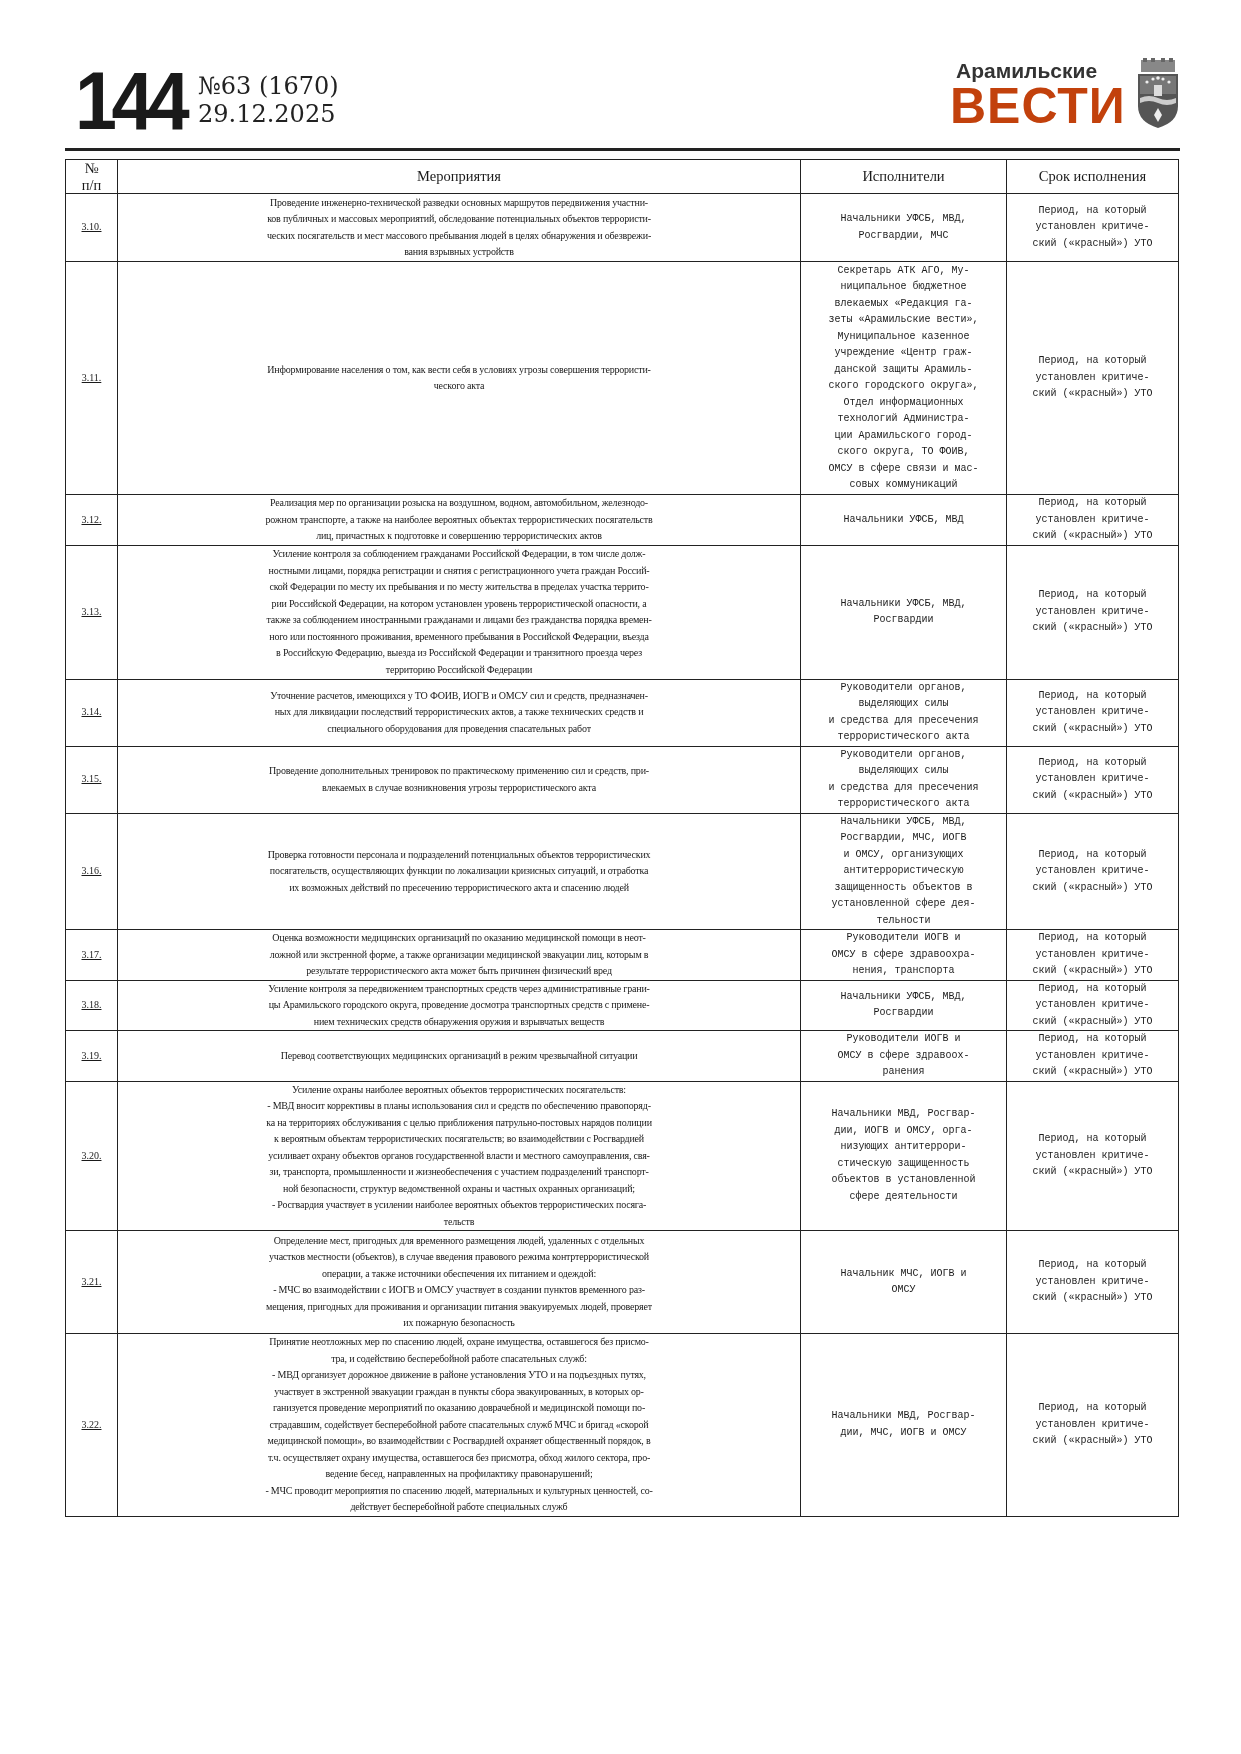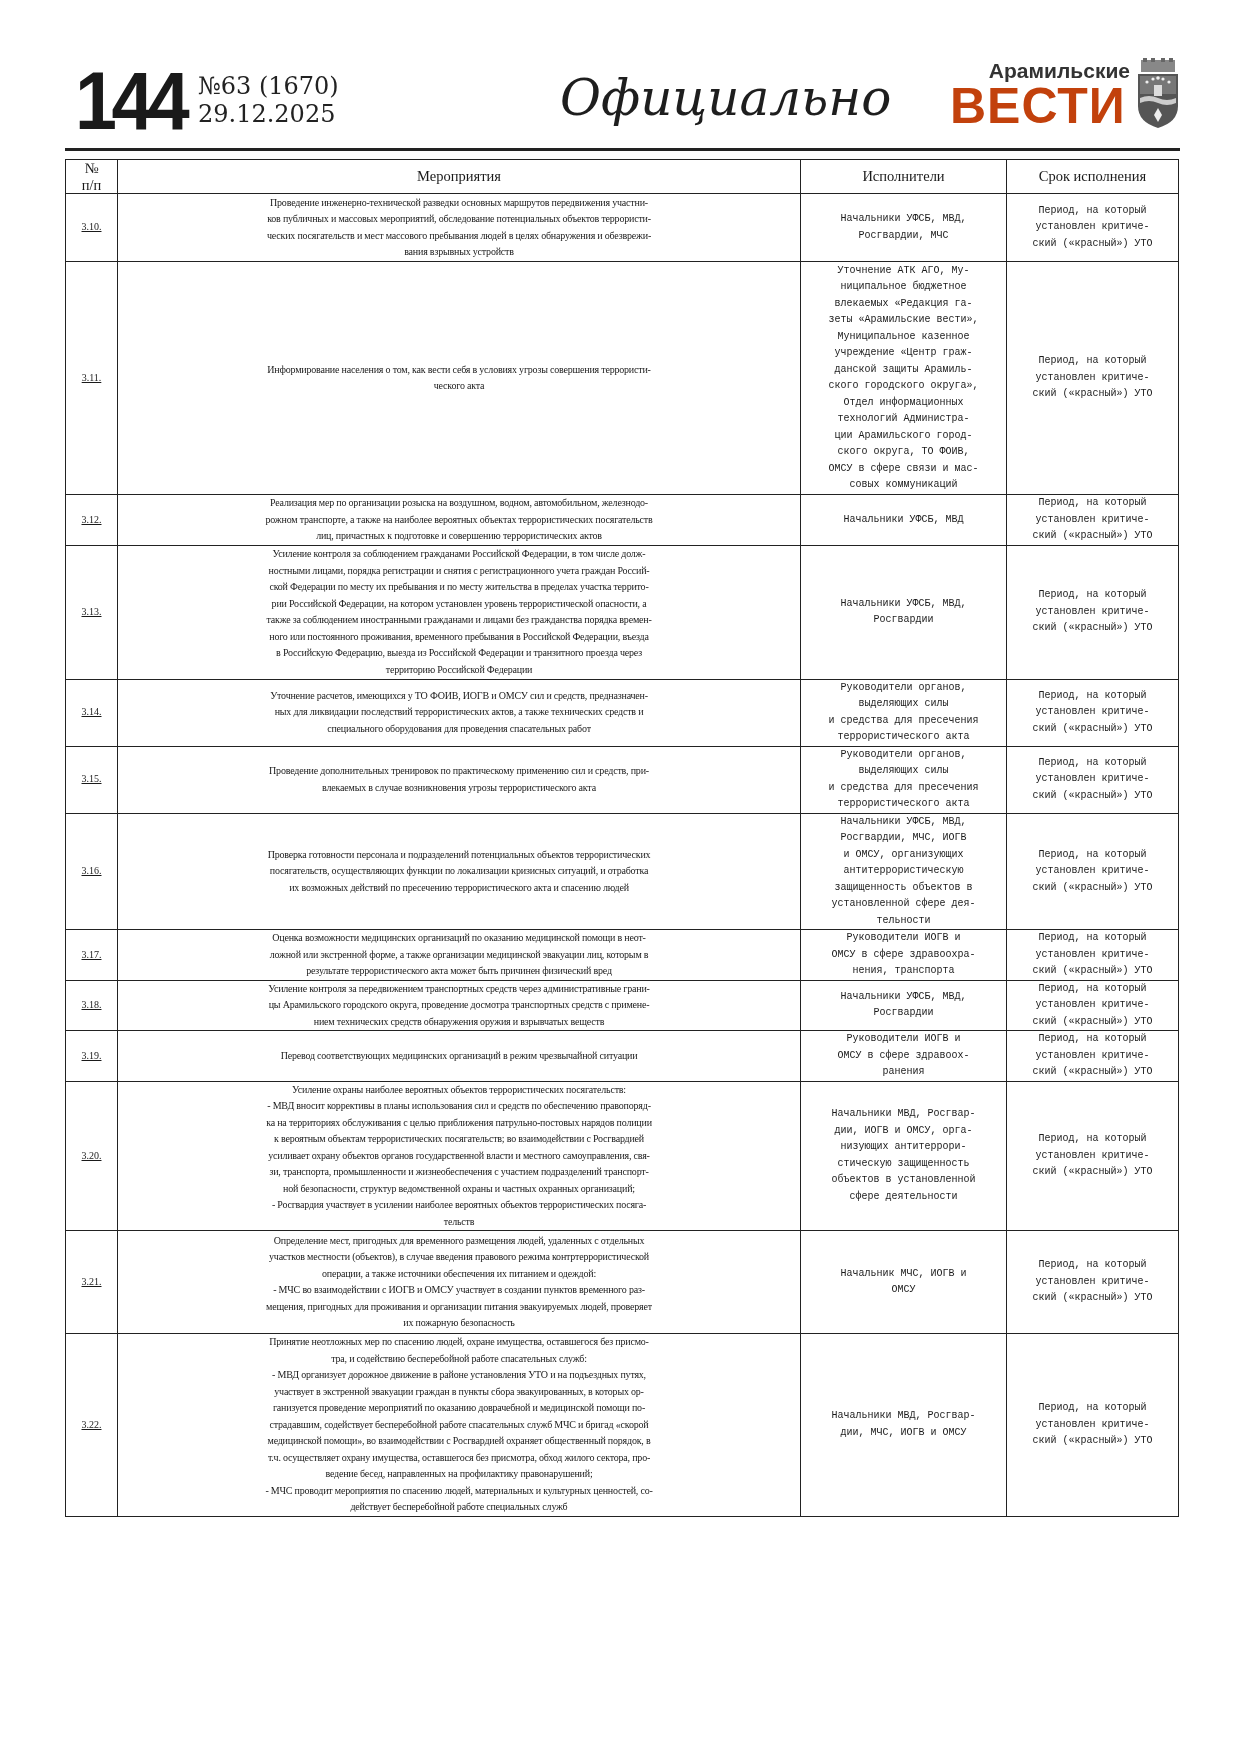--- a/index.html
+++ b/index.html
@@ -4,21 +4,21 @@
 <style>
   * { box-sizing: border-box; margin: 0; padding: 0; }
   html, body { width: 1241px; height: 1754px; background: #ffffff; }
   body { position: relative; font-family: "Liberation Serif", "DejaVu Serif", serif; color: #1a1a1a; }
 
   .header { position: absolute; left: 65px; top: 58px; width: 1120px; height: 92px; }
   .page-num { position: absolute; left: 10px; top: 2px; font-family: "Liberation Sans", sans-serif; font-weight: bold; font-size: 82px; letter-spacing: -6px; line-height: 82px; color: #1a1a1a; transform: scaleX(0.92); transform-origin: left top; }
   .issue { position: absolute; left: 133px; top: 14px; font-family: "DejaVu Serif", serif; font-size: 24px; line-height: 28px; color: #222; }
   .section-title { position: absolute; left: 495px; top: 8px; font-family: "DejaVu Serif", serif; font-style: italic; font-size: 50px; line-height: 64px; color: #1e1e1e; }
   .logo { position: absolute; left: 885px; top: 2px; width: 180px; }
-  .logo-top { font-family: "Liberation Sans", sans-serif; font-weight: bold; font-size: 21px; line-height: 22px; color: #333; padding-left: 6px; text-align: right; }
+  .logo-top { font-family: "Liberation Sans", sans-serif; font-weight: bold; font-size: 21px; line-height: 22px; color: #333; padding-left: 6px; }
   .logo-main { font-family: "Liberation Sans", sans-serif; font-weight: bold; font-size: 50px; line-height: 48px; color: #c2410c; letter-spacing: 1px; }
   .crest { position: absolute; left: 1070px; top: 0px; width: 46px; height: 70px; }
   .rule { position: absolute; left: 65px; top: 148px; width: 1115px; height: 3px; background: #222; }
 
   table.plan { position: absolute; left: 65px; top: 159px; width: 1113px; border-collapse: collapse; table-layout: fixed; }
   table.plan td, table.plan th { border: 1.2px solid #222; text-align: center; vertical-align: middle; font-weight: normal; font-size: 10px; line-height: 16.5px; padding: 0 3px; }
   table.plan th { font-size: 14.5px; height: 34px; }
   td.num { font-size: 15px; text-decoration: underline; }
   td.measure { font-family: "Liberation Serif", serif; letter-spacing: -0.2px; }
   td.exec, td.term { font-family: Liberation Mono, monospace; font-size: 13.6px; line-height: 16.5px; }
@@ -26,21 +26,20 @@
 </style>
 </head>
 <body>
 
 <div class="header">
   <div class="page-num">144</div>
   <div class="issue">
     <div>№63 (1670)</div>
     <div>29.12.2025</div>
   </div>
-  <div class="section-title">Официально</div>
   <div class="logo">
     <div class="logo-top">Арамильские</div>
     <div class="logo-main">ВЕСТИ</div>
   </div>
   <svg class="crest" viewBox="0 0 46 70">
     <rect x="6" y="2" width="34" height="12" fill="#888"></rect>
     <rect x="8" y="0" width="4" height="4" fill="#666"></rect>
       <rect x="16" y="0" width="4" height="4" fill="#666"></rect>
       <rect x="26" y="0" width="4" height="4" fill="#666"></rect>
       <rect x="34" y="0" width="4" height="4" fill="#666"></rect>
@@ -95,21 +94,21 @@
           <span class="line">ский («красный») УТО</span>
         </td>
       </tr>
       <tr style="height: 233px;">
         <td class="num">3.11.</td>
         <td class="measure">
           <span class="line">Информирование населения о том, как вести себя в условиях угрозы совершения террористи-</span>
           <span class="line">ческого акта</span>
         </td>
         <td class="exec">
-          <span class="line">Уточнение АТК АГО, Му-</span>
+          <span class="line">Секретарь АТК АГО, Му-</span>
           <span class="line">ниципальное бюджетное</span>
           <span class="line">влекаемых «Редакция га-</span>
           <span class="line">зеты «Арамильские вести»,</span>
           <span class="line">Муниципальное казенное</span>
           <span class="line">учреждение «Центр граж-</span>
           <span class="line">данской защиты Арамиль-</span>
           <span class="line">ского городского округа»,</span>
           <span class="line">Отдел информационных</span>
           <span class="line">технологий Администра-</span>
           <span class="line">ции Арамильского город-</span>

